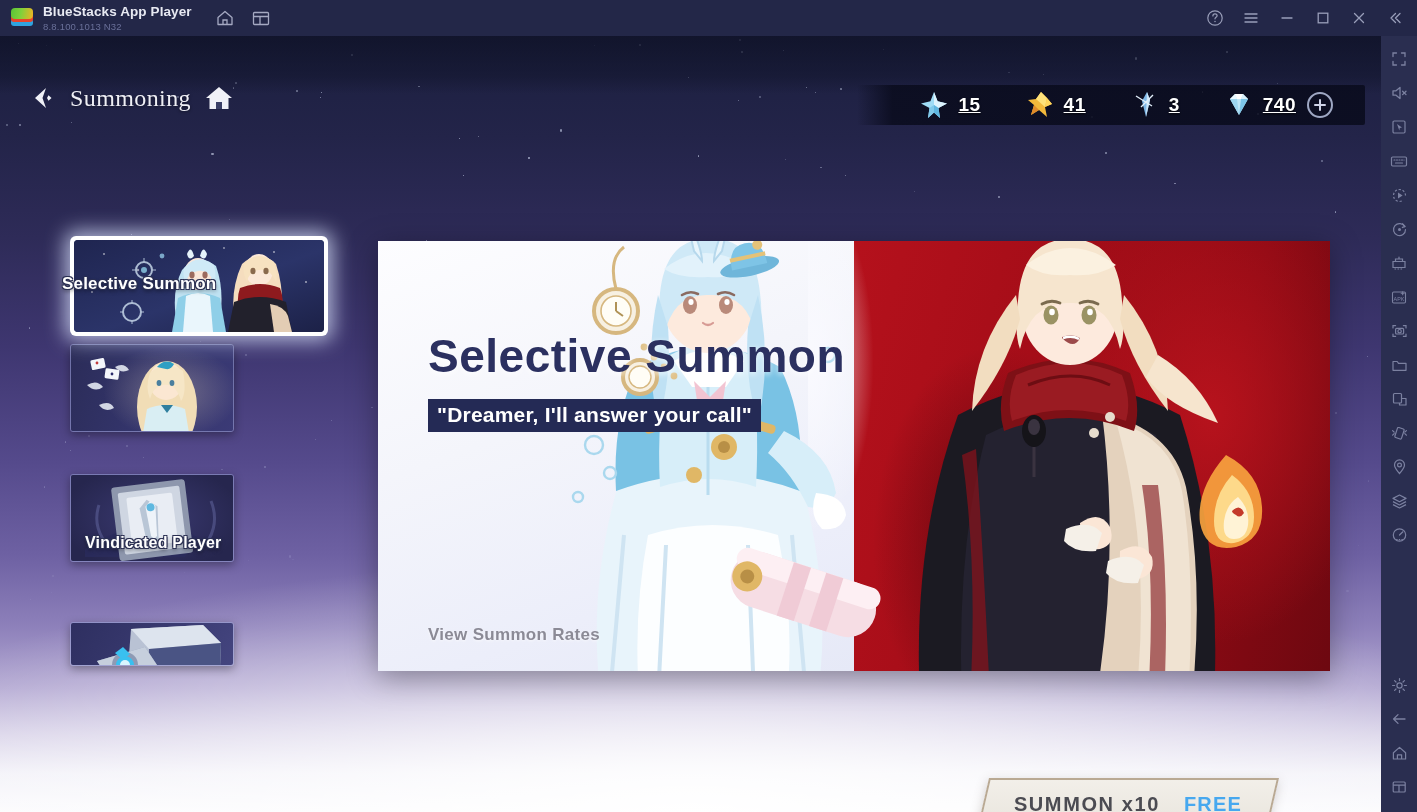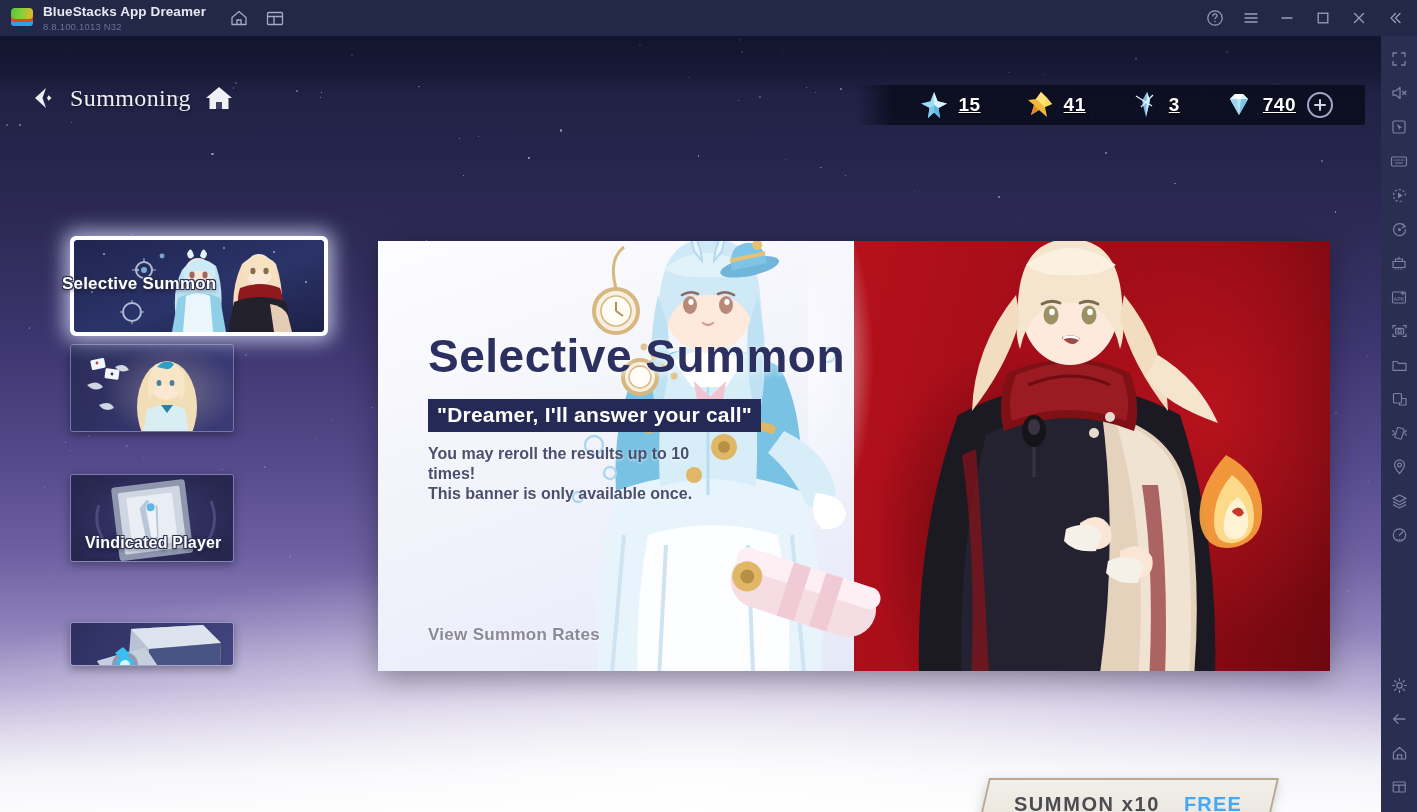--- a/index.html
+++ b/index.html
@@ -140,21 +140,21 @@
 
 <div class="app">
 
   <div class="titlebar">
     <div class="bs-logo">
       <div class="l1"></div>
         <div class="l2"></div>
         <div class="l3"></div>
     </div>
     <div class="bs-title-wrap">
-      <div class="bs-title">BlueStacks App Dreamer</div>
+      <div class="bs-title">BlueStacks App Player</div>
       <div class="bs-ver">8.8.100.1013  N32</div>
     </div>
 
     <div class="tb-navs">
       <div class="tb-ico">
         <svg width="20" height="20" viewBox="0 0 20 20" fill="none" stroke="#c2c6dd" stroke-width="1.3">
           <path d="M3 9.5 L10 3.5 L17 9.5 V16.5 H3 Z" stroke-linejoin="round"></path>
           <path d="M8 16.5 V12 H12 V16.5"></path>
         </svg>
       </div>
@@ -731,22 +731,20 @@
           <path d="M368 220 q34 18 36 52 q2 32-26 40 q-30 6-36-24 q-4-34 26-68z" fill="#f7a23e" opacity=".92"></path>
           <path d="M374 240 q22 16 22 42 q0 22-20 26 q-20 2-20-22 q0-26 18-46z" fill="#fdd98a"></path>
           <path d="M380 262 q12 12 10 28 q-2 14-14 14 q-12 0-10-18 q2-16 14-24z" fill="#fff3d6"></path>
           <path d="M374 276 q8-8 12 2 q-4 6-8 2 q-4-2-4-4z" fill="#c43a2a"></path>
         </g>
       </svg>
 
       <div class="ban-text">
         <div class="ban-h1">Selective Summon</div>
         <div class="ban-quote">"Dreamer, I'll answer your call"</div>
-        <div class="ban-desc" style="white-space:pre-line">You may reroll the results up to 10 times!
-This banner is only available once.</div>
       </div>
       <div class="ban-rates">View Summon Rates</div>
     </div>
 
     <div class="summon">
       <div class="summon-inner">
         <span class="summon-lbl">SUMMON x10</span>
         <span class="summon-free">FREE</span>
       </div>
     </div>

